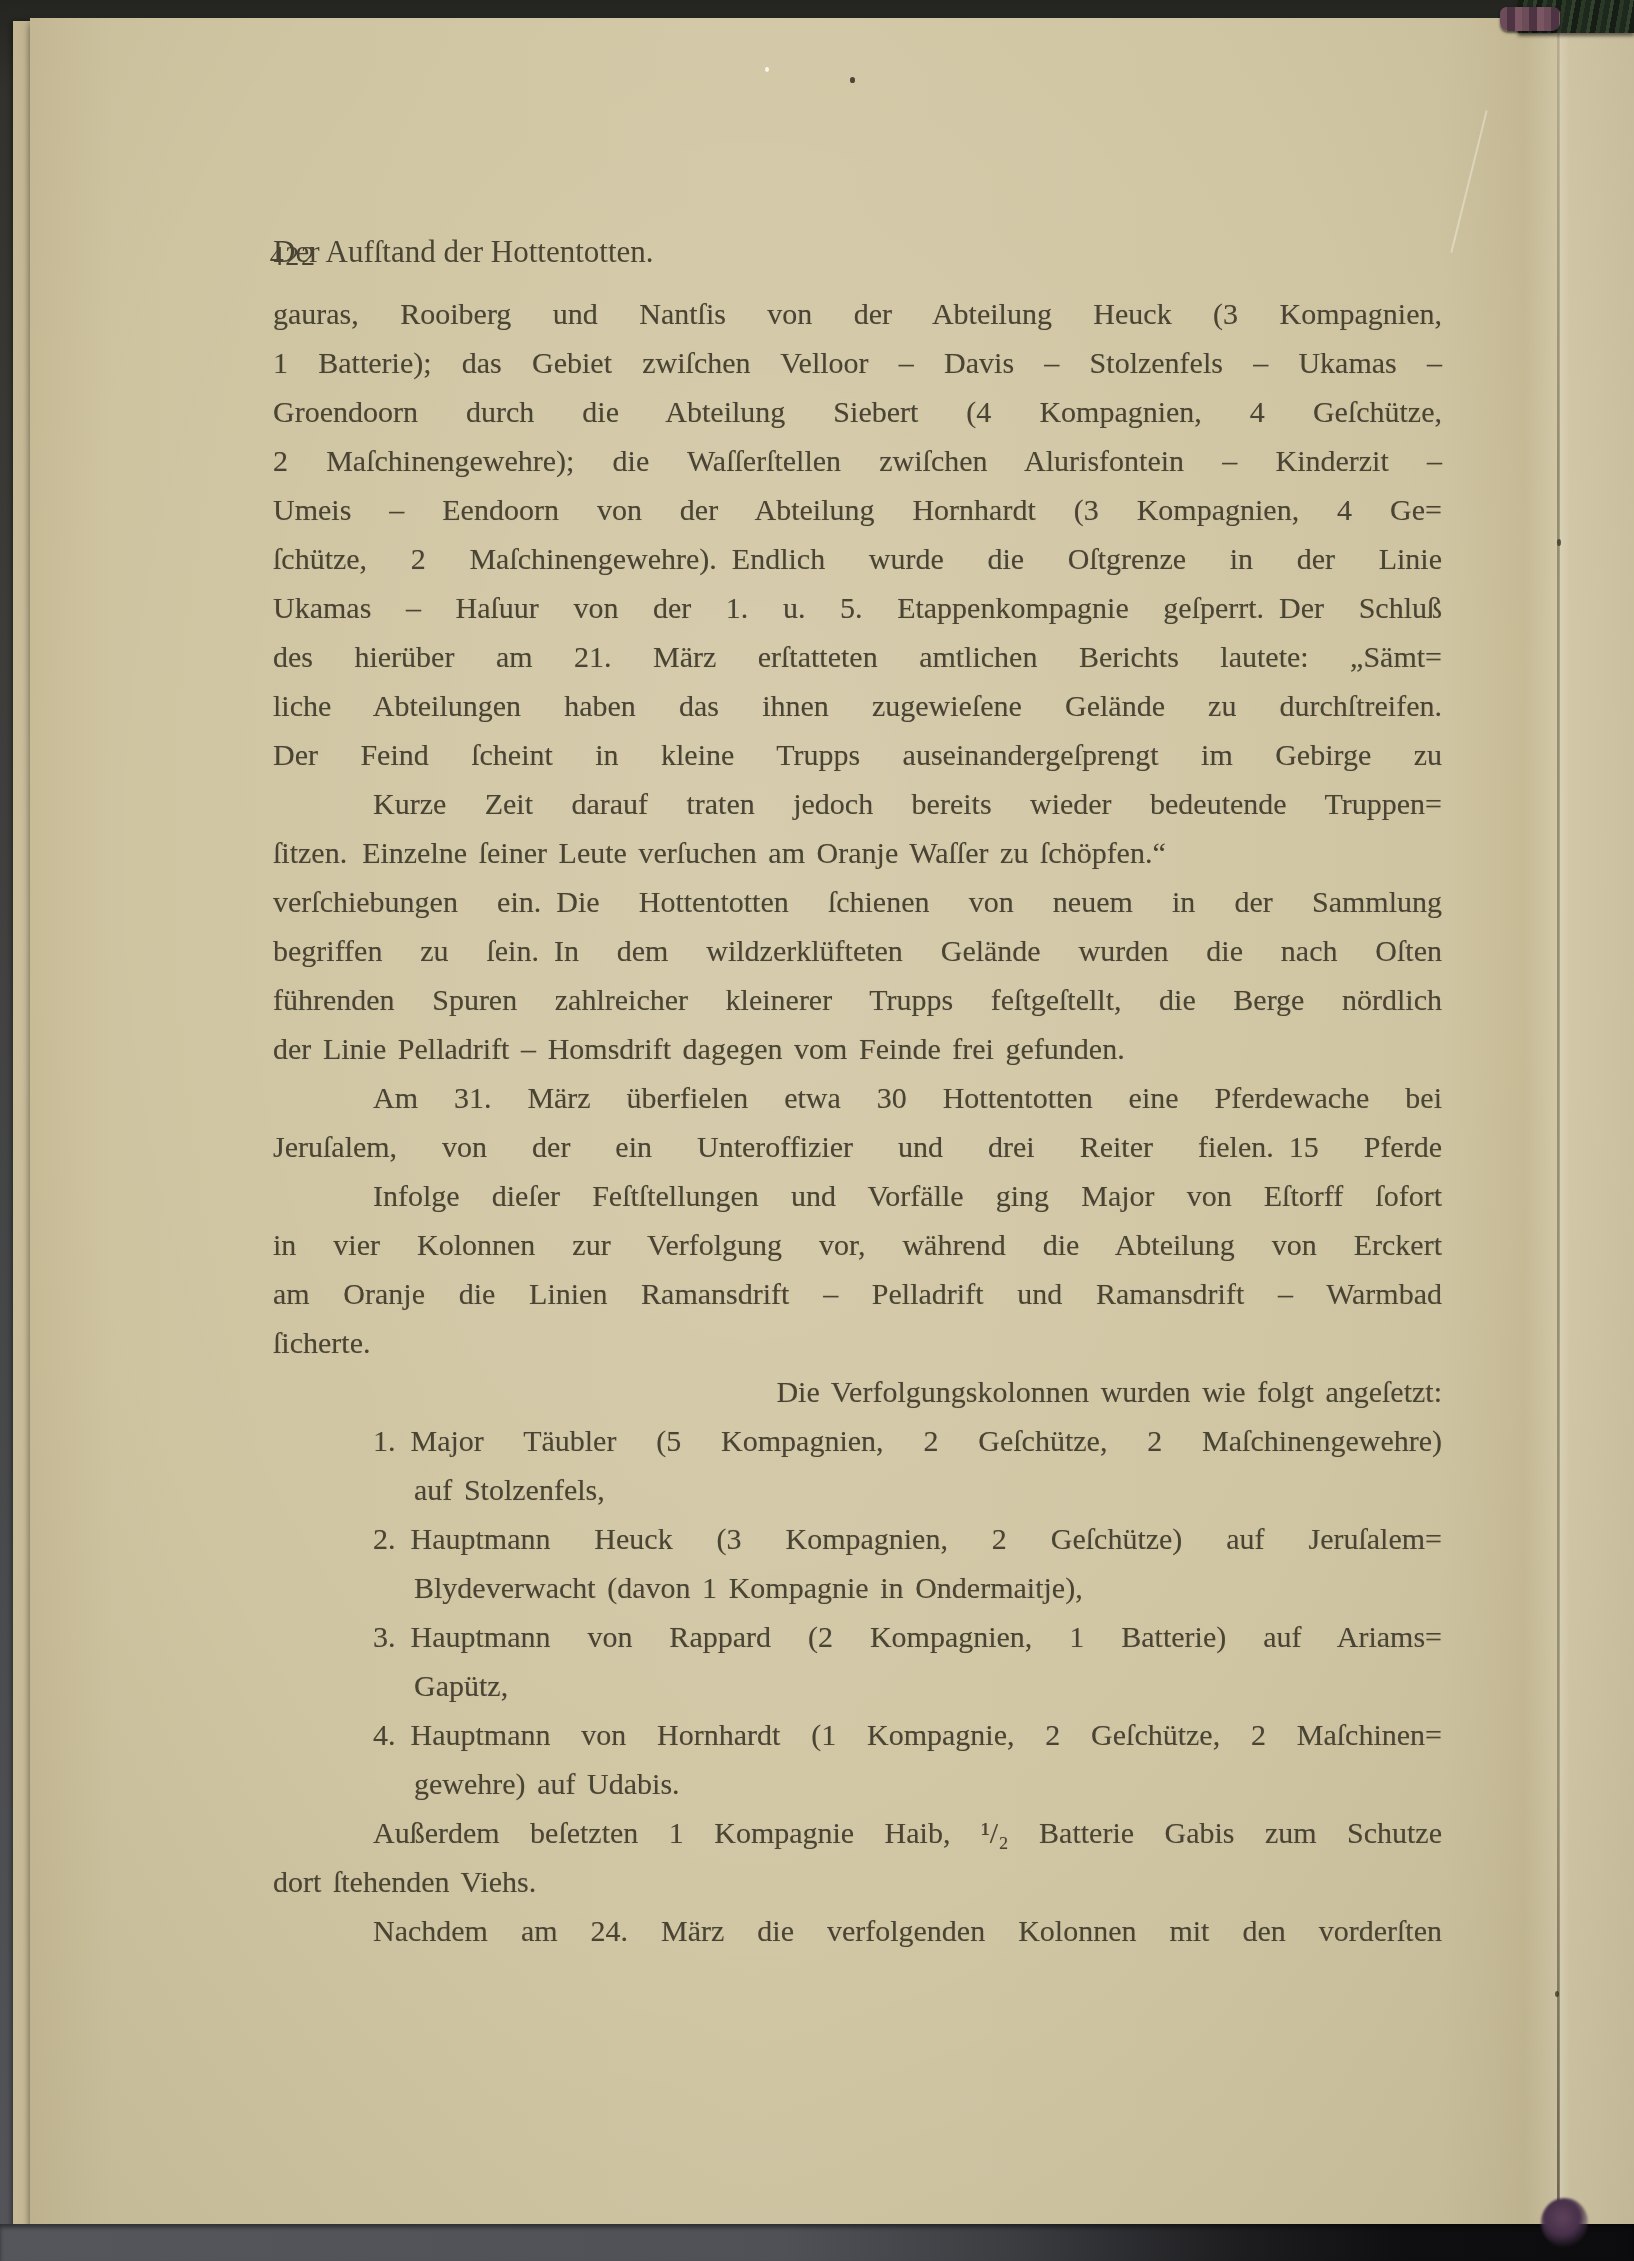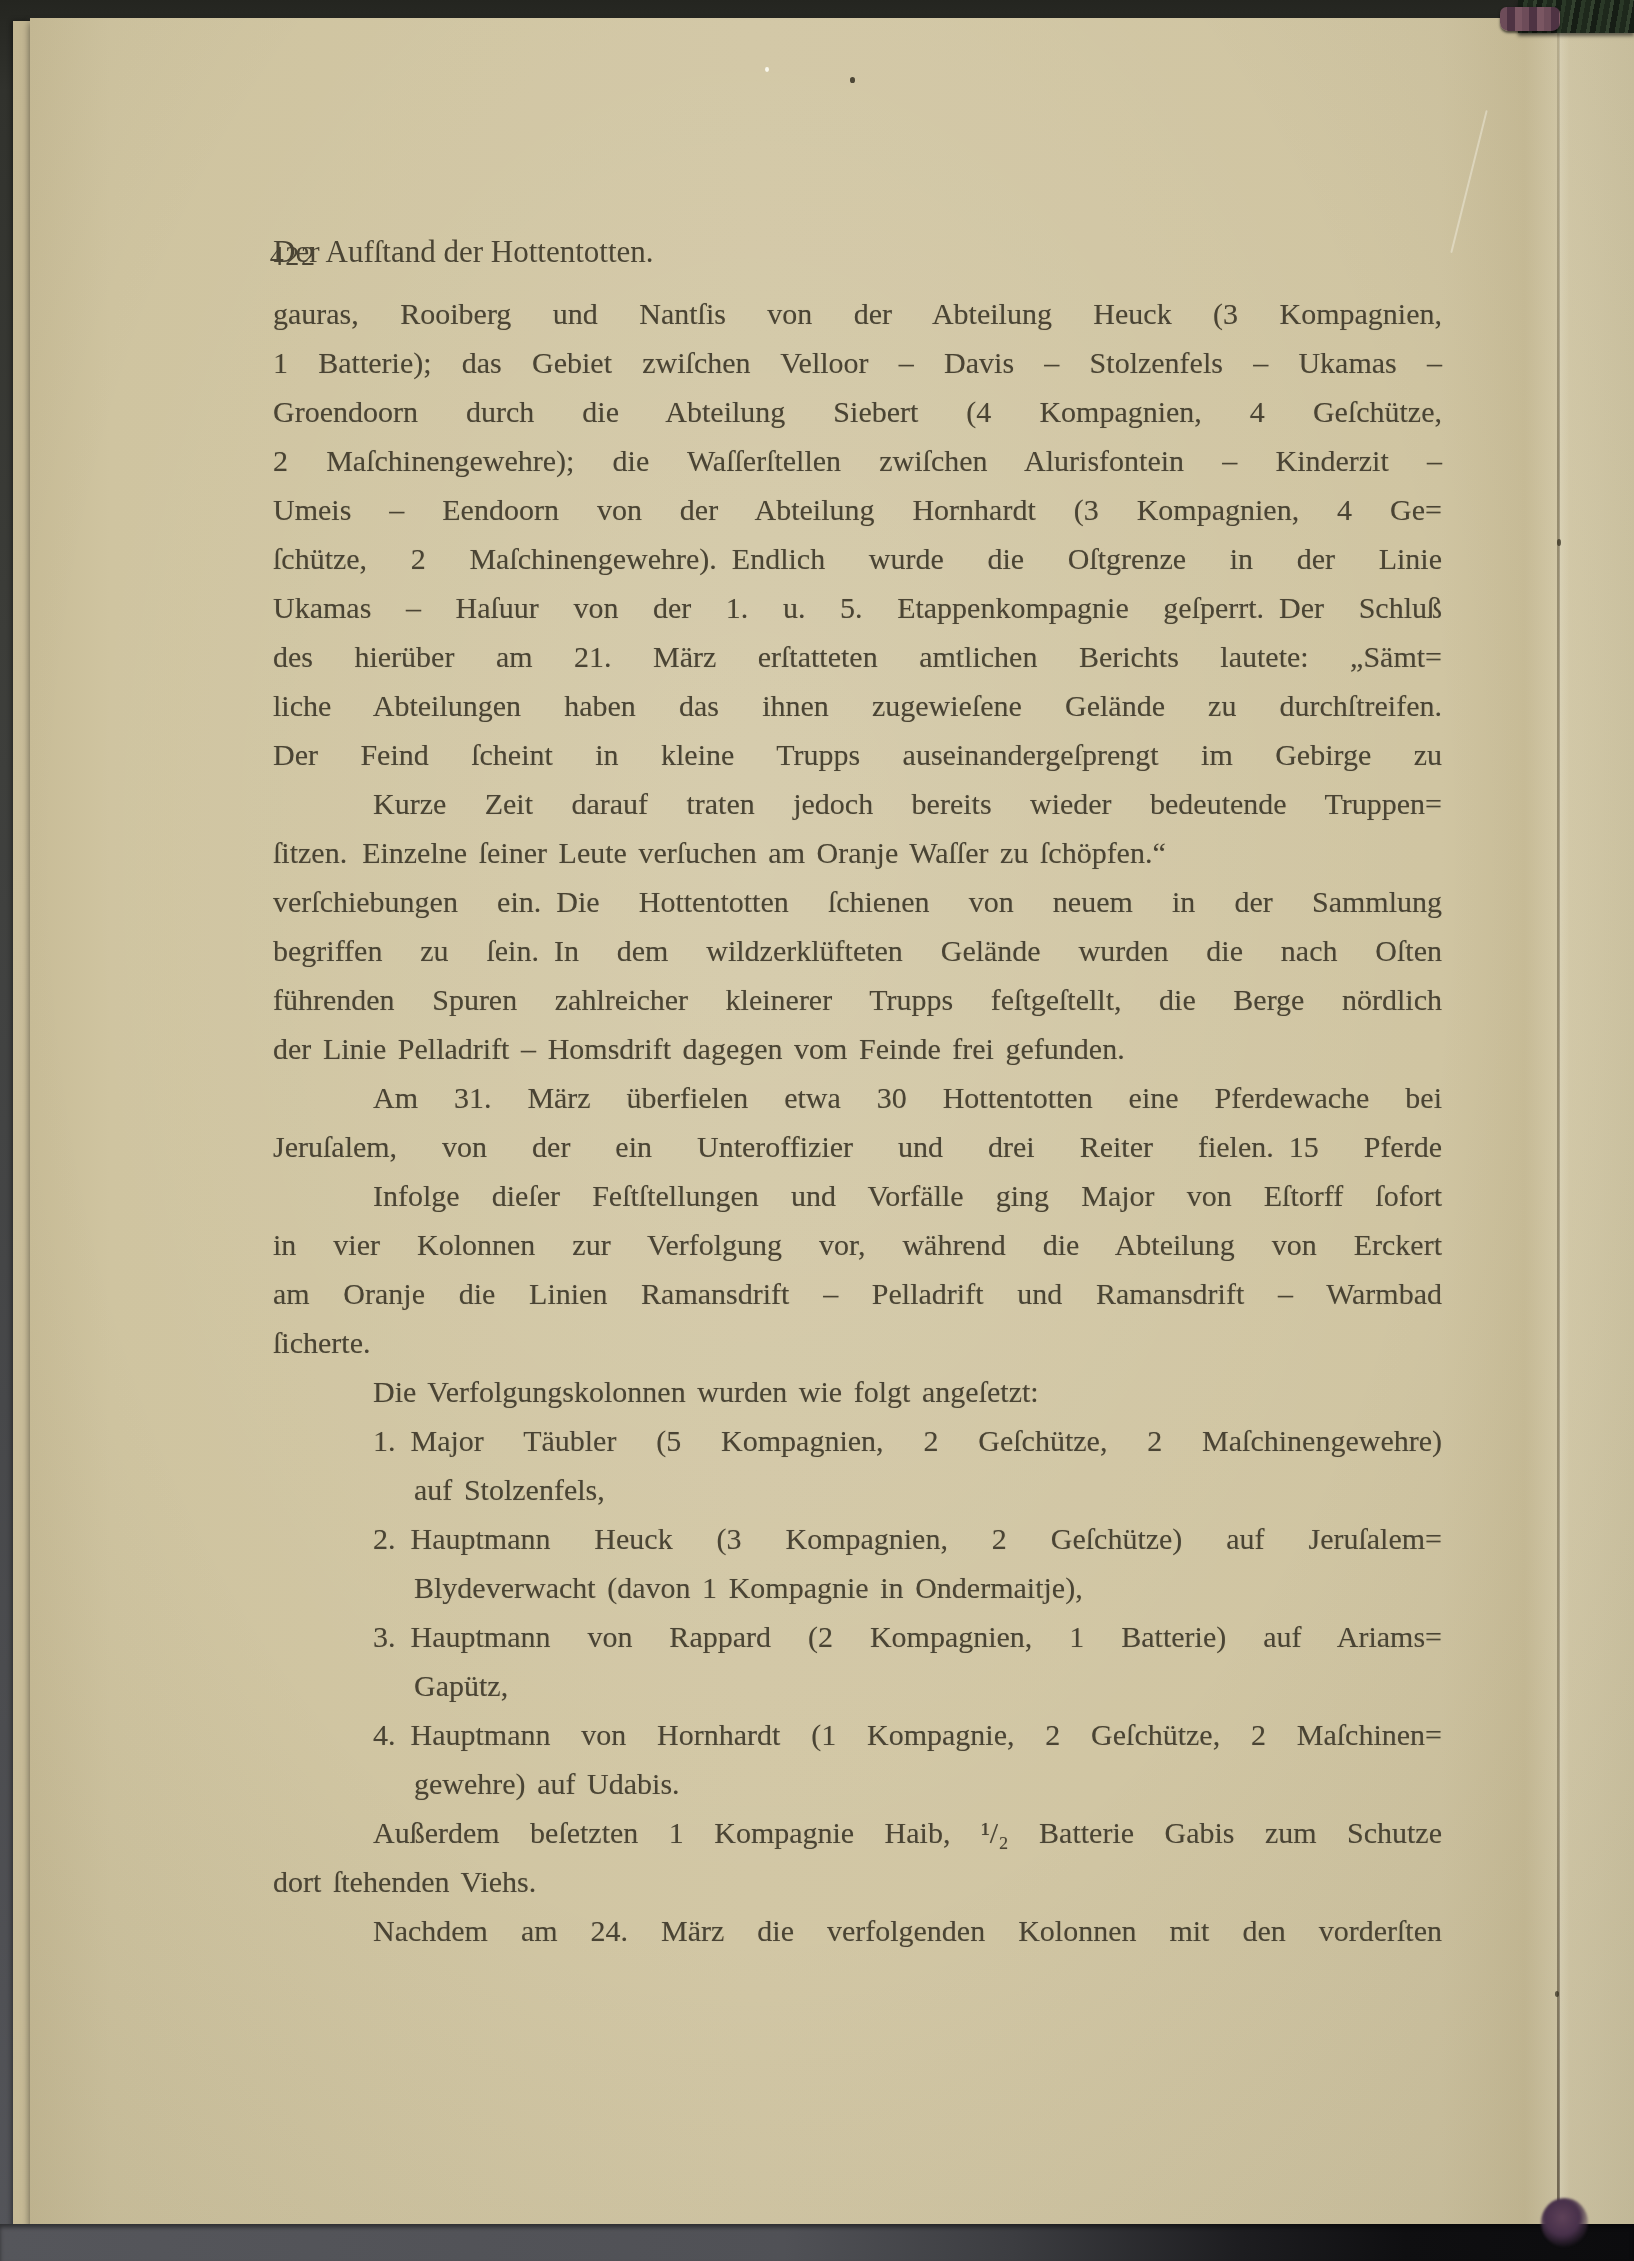--- a/index.html
+++ b/index.html
@@ -79,21 +79,21 @@
   .running-title{position:absolute;left:0;right:38px;top:1.6px;font-size:31px;}
 
   .text-block{
     position:absolute;left:243px;top:271px;width:1169px;
     color:#4a4434;font-size:30px;
     text-shadow:0 0 0.8px rgba(74,68,52,.35);
   }
   .line{height:49px;line-height:49px;word-spacing:4.1px;white-space:normal;}
   .line.j{text-align:justify;text-align-last:justify;}
   .line.l{text-align:left;}
-  .line.i{padding-left:100px;}
+  .line.i{padding-left:100px;text-align:right;}
   .line.lc{padding-left:141px;}
 </style>
 </head>
 <body>
 
 <div class="scene">
 
   <div class="under-page"></div>
 
   <div class="page">

